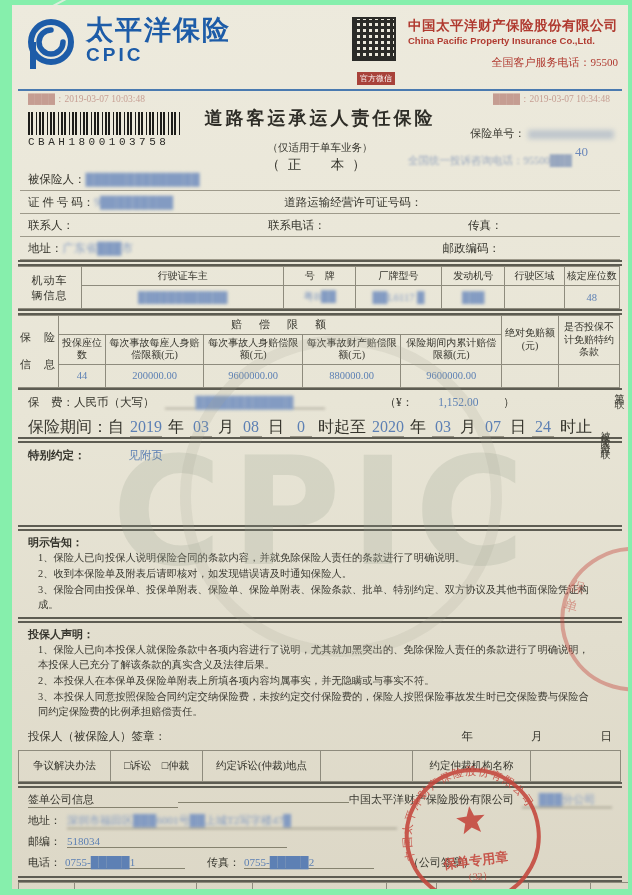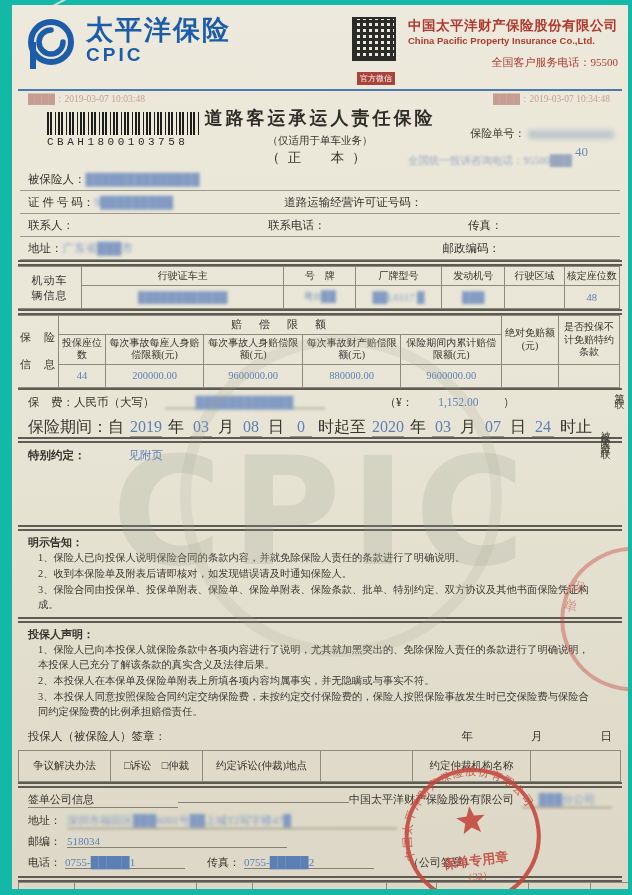--- a/index.html
+++ b/index.html
@@ -1,17 +1,17 @@
 <!DOCTYPE html>
 <html><head>
 <meta charset="utf-8">
 <style>
   html,body{margin:0;padding:0;background:#0d0d0d;}
   body{font-family:"Liberation Serif","DejaVu Serif",serif;}
-  .page{position:relative;width:632px;height:895px;background:#14b8a6;overflow:hidden;}
+  .page{position:relative;width:632px;height:895px;background:#86efac;overflow:hidden;}
   .scratch{position:absolute;left:18px;top:6px;width:66px;height:2px;background:#efeee8;transform:rotate(-28deg);opacity:.8;}
   .paper{position:absolute;left:12px;top:5px;right:4px;bottom:6px;overflow:hidden;color:#35342c;
          background:linear-gradient(178deg,#edeadd 0%,#e8e5d6 45%,#dcd7c6 100%);}
   
   .header{display:flex;align-items:flex-start;padding:12px 10px 4px 12px;height:66px;}
   .logo{flex:0 0 54px;}
   .brand{margin-left:8px;color:#1d5ca8;}
   .brand-cn{font-size:27px;font-weight:bold;letter-spacing:2px;line-height:1;font-family:"Liberation Sans",sans-serif;}
   .brand-en{font-size:19px;font-weight:bold;letter-spacing:3px;line-height:1.15;font-family:"Liberation Sans",sans-serif;}
   .hspace{flex:1;}
@@ -23,26 +23,26 @@
   .hco{text-align:left;color:#b03a30;}
   .hco .cn{font-size:13.5px;font-weight:bold;letter-spacing:.5px;}
   .hco .en{font-size:9.5px;font-weight:bold;font-family:Liberation Sans, sans-serif;}
   .hco .ph{font-size:11px;margin-top:9px;text-align:right;}
   .bluerule{height:0;border-top:2px solid #4a7ab0;margin:2px 6px 0 6px;}
   
   .printline{display:flex;justify-content:space-between;padding:2px 18px 0 16px;font-size:9.5px;
              color:rgba(165,95,85,.55);filter:blur(.5px);height:13px;}
   
   .titleblock{position:relative;height:62px;}
-  .barcode-area{position:absolute;left:16px;top:6px;margin-left:19px;}
+  .barcode-area{position:absolute;left:16px;top:6px;}
   .barcode{width:152px;height:23px;background:repeating-linear-gradient(90deg,#1d1d1a 0 2px,transparent 2px 3px,#1d1d1a 3px 5px,transparent 5px 8px,#1d1d1a 8px 9px,transparent 9px 11px);}
   .barcode-text{font-family:"Liberation Mono","DejaVu Sans Mono",monospace;font-size:11px;letter-spacing:3.5px;color:#2c2c28;margin-top:1px;}
   .tcenter{position:absolute;left:150px;right:150px;top:0;text-align:center;}
   .t-main{font-size:18px;font-weight:bold;letter-spacing:3px;color:#2e2d27;}
-  .t-sub{font-size:10.5px;margin-top:4px;}
+  .t-sub{font-size:10.5px;margin-top:11px;}
   .t-copy{font-size:13.5px;letter-spacing:8px;margin-top:1px;}
   .policy{position:absolute;right:14px;top:20px;font-size:11px;text-align:left;}
   .blurbox{display:inline-block;height:9px;background:rgba(125,148,185,.4);filter:blur(2.5px);border-radius:2px;vertical-align:middle;}
   .policy-tail{display:block;text-align:right;color:#6d89bb;filter:blur(.6px);font-size:13px;margin-top:3px;padding-right:26px;}
   .hotline{position:absolute;right:56px;top:48px;font-size:10.5px;color:rgba(85,115,170,.55);filter:blur(1px);}
   
   .row{display:flex;align-items:baseline;margin:0 8px 0 8px;padding:4px 8px 3px 8px;border-bottom:1px solid #9e9a8b;font-size:11.5px;height:15px;}
   .rd{color:#839bc2;filter:blur(1.6px);}
   .bv{color:#5d80b4;filter:blur(.4px);}
   

